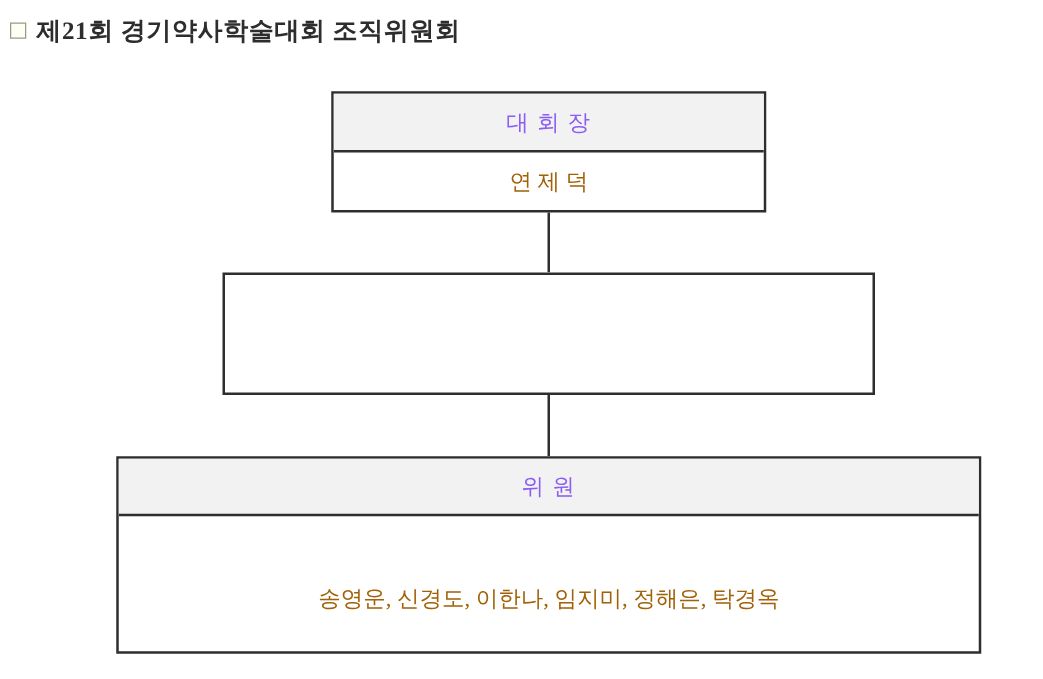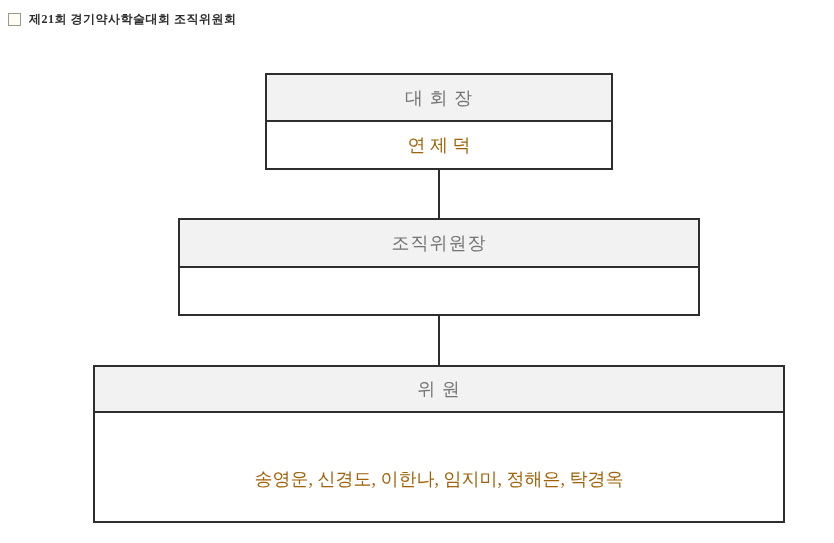--- a/index.html
+++ b/index.html
@@ -8,21 +8,21 @@
     width: 834px; height: 543px;
     position: relative;
     font-family: "Liberation Serif", "DejaVu Serif", serif;
     color: #1a1a1a;
     overflow: hidden;
   }
   .doc-title {
     position: absolute;
     left: 8px; top: 11px;
     display: flex; align-items: center; gap: 8px;
-    font-size: 12px; font-weight: bold;
+    font-size: 20px; font-weight: bold;
     color: #2d2d2d; letter-spacing: 0.5px;
     white-space: nowrap;
   }
   .bullet-square {
     display: inline-block;
     width: 13px; height: 13px;
     border: 1.5px solid #9a9a8a;
     background: #fffef4;
     flex: 0 0 auto;
   }
@@ -30,21 +30,21 @@
     position: absolute;
     border: 2px solid #2e2e2e;
     background: #ffffff;
     display: flex; flex-direction: column;
   }
   .org-box .role {
     background: #f2f2f2;
     border-bottom: 2px solid #2e2e2e;
     display: flex; align-items: center; justify-content: center;
     font-size: 18px; letter-spacing: 1px;
-    color: #737373;
+    color: #8b5cf6;
   }
   .org-box .names {
     flex: 1;
     display: flex; flex-direction: column;
     align-items: center; justify-content: center;
     font-size: 18px; color: #a16207;
     line-height: 33px;
   }
   .connector {
     position: absolute;
@@ -70,21 +70,20 @@
 </div>
 
 <div class="org-box" id="box-chairman">
   <div class="role">대 회 장</div>
   <div class="names">연 제 덕</div>
 </div>
 
 <div class="connector" id="connector-1"></div>
 
 <div class="org-box" id="box-org-chair">
-  <div class="role">조직위원장</div>
 </div>
 
 <div class="connector" id="connector-2"></div>
 
 <div class="org-box" id="box-members">
   <div class="role">위 원</div>
   <div class="names">
     <span>송영운, 신경도, 이한나, 임지미, 정해은, 탁경옥</span>
   </div>
 </div>

